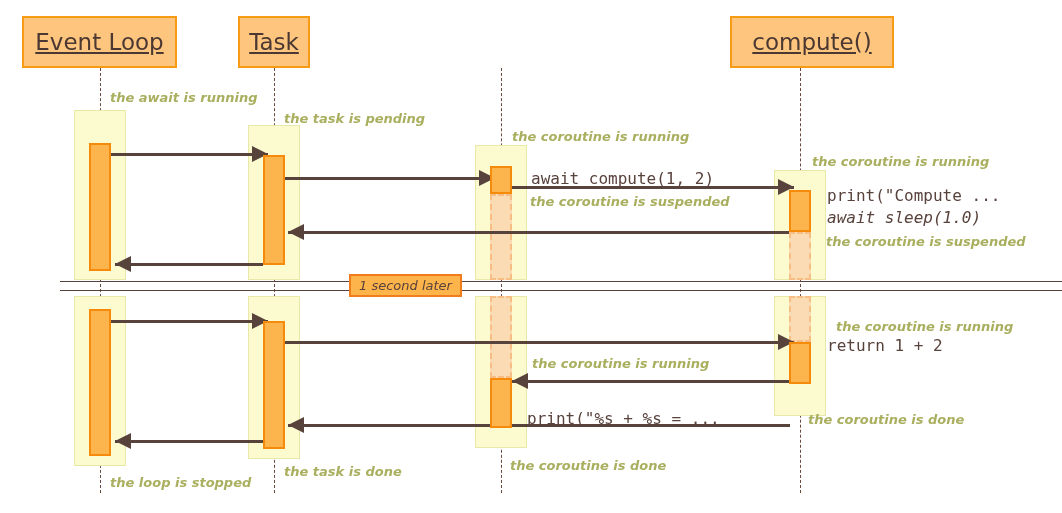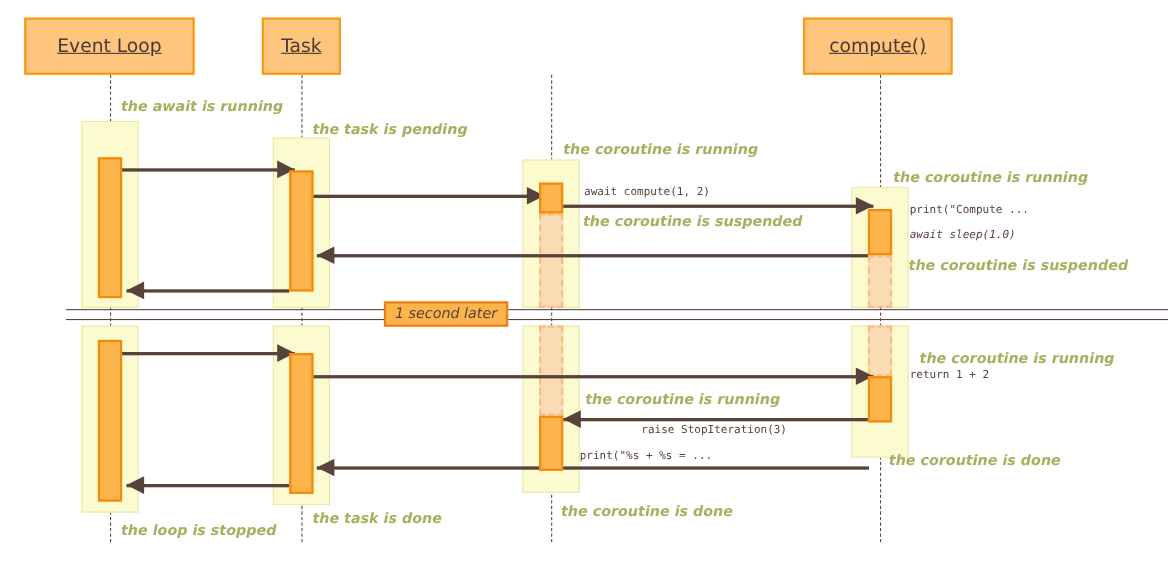--- a/index.html
+++ b/index.html
@@ -11,21 +11,21 @@
     position:absolute;
     box-sizing:border-box;
     background:#FDC57E;
     border:2px solid #F79A14;
     display:flex;align-items:center;justify-content:center;
     height:52px;
     top:16px;
   }
   .participant .plabel{
     font-family:"DejaVu Sans", sans-serif;
-    font-size:17px;
+    font-size:23px;
     color:#4B3832;
     text-decoration:underline;
     white-space:nowrap;
   }
 
   
   .lifeline{
     position:absolute;
     width:0;
     border-left:1px dashed #6B4A3E;
@@ -80,21 +80,21 @@
     font-family:"DejaVu Sans", sans-serif;
     font-style:italic;
     font-weight:bold;
     font-size:13px;
     color:#A9AF5E;
     white-space:nowrap;
   }
   .code{
     position:absolute;
     font-family:"DejaVu Sans Mono", monospace;
-    font-size:10px;
+    font-size:16px;
     color:#58423C;
     white-space:pre;
     text-align:center;
   }
 
   
   .divider-line{
     position:absolute;
     left:60px;right:0;
     height:0;
@@ -179,37 +179,36 @@
   <div class="divider-line" style="top:281px;"></div>
   <div class="divider-line" style="top:290px;"></div>
   <div class="delay-box" style="left:349px;top:274px;">1 second later</div>
 
   <div class="participant" style="left:22px;width:155px;">
     <span class="plabel">Event Loop</span>
   </div>
   <div class="participant" style="left:238px;width:72px;">
     <span class="plabel">Task</span>
   </div>
-  <div class="participant" style="left:730px;width:136px;">
+  <div class="participant" style="left:730px;width:164px;">
     <span class="plabel">compute()</span>
   </div>
 
   <div class="note" style="left:110px;top:90px;">the await is running</div>
   <div class="note" style="left:284px;top:111px;">the task is pending</div>
   <div class="note" style="left:512px;top:129px;">the coroutine is running</div>
   <div class="note" style="left:812px;top:154px;">the coroutine is running</div>
   <div class="note" style="left:530px;top:194px;">the coroutine is suspended</div>
   <div class="note" style="left:826px;top:234px;">the coroutine is suspended</div>
   <div class="note" style="left:836px;top:319px;">the coroutine is running</div>
   <div class="note" style="left:532px;top:356px;">the coroutine is running</div>
   <div class="note" style="left:808px;top:412px;">the coroutine is done</div>
   <div class="note" style="left:510px;top:458px;">the coroutine is done</div>
   <div class="note" style="left:284px;top:464px;">the task is done</div>
   <div class="note" style="left:110px;top:475px;">the loop is stopped</div>
 
   <div class="code" style="left:531px;top:169px;">await compute(1, 2)</div>
   <div class="code" style="left:827px;top:186px;">print("Compute ...</div>
   <div class="code" style="left:827px;top:208px;font-style:italic;">await sleep(1.0)</div>
   <div class="code" style="left:827px;top:336px;">return 1 + 2</div>
-  <div class="code" style="left:583px;top:386px;">raise StopIteration(3)</div>
   <div class="code" style="left:527px;top:409px;">print("%s + %s = ...</div>
 
 </div>
 
 </body></html>

